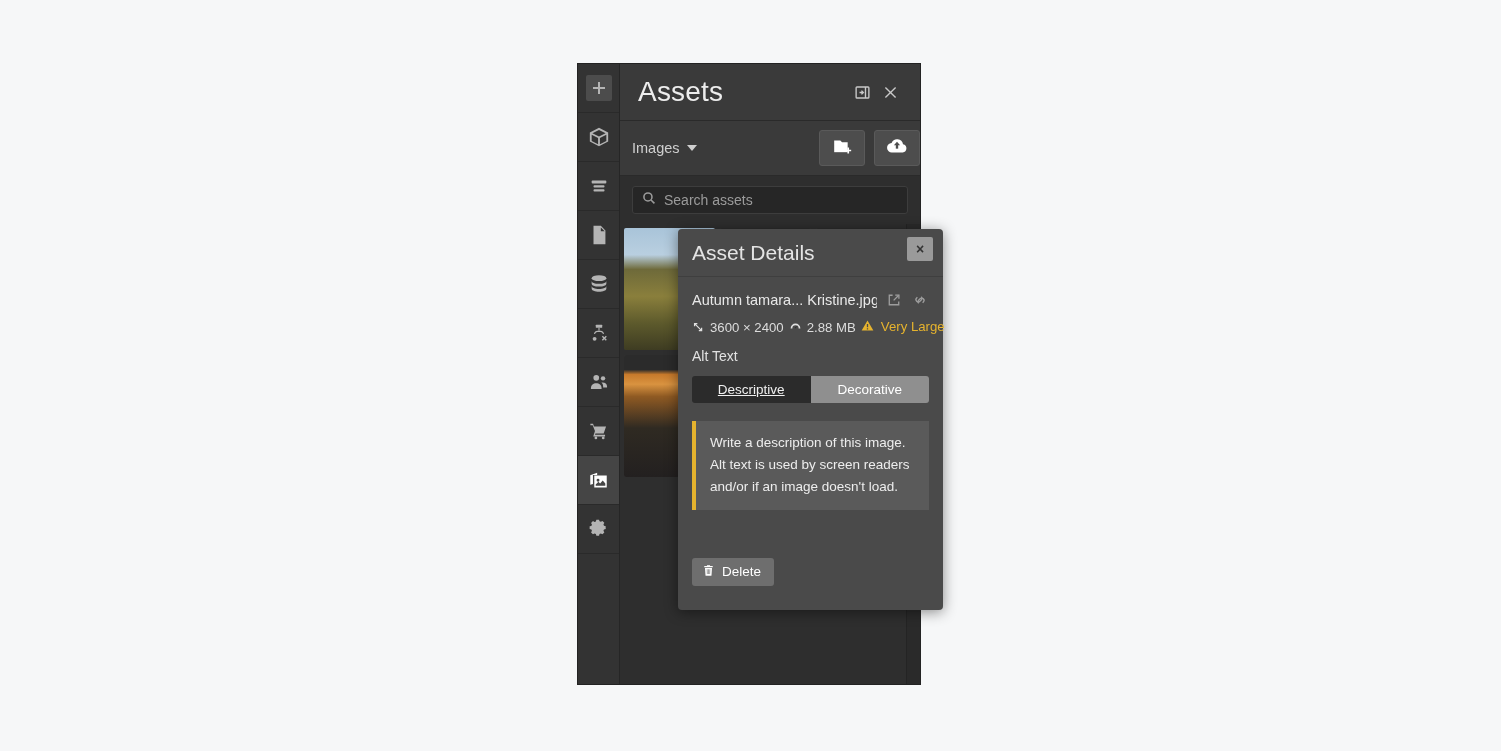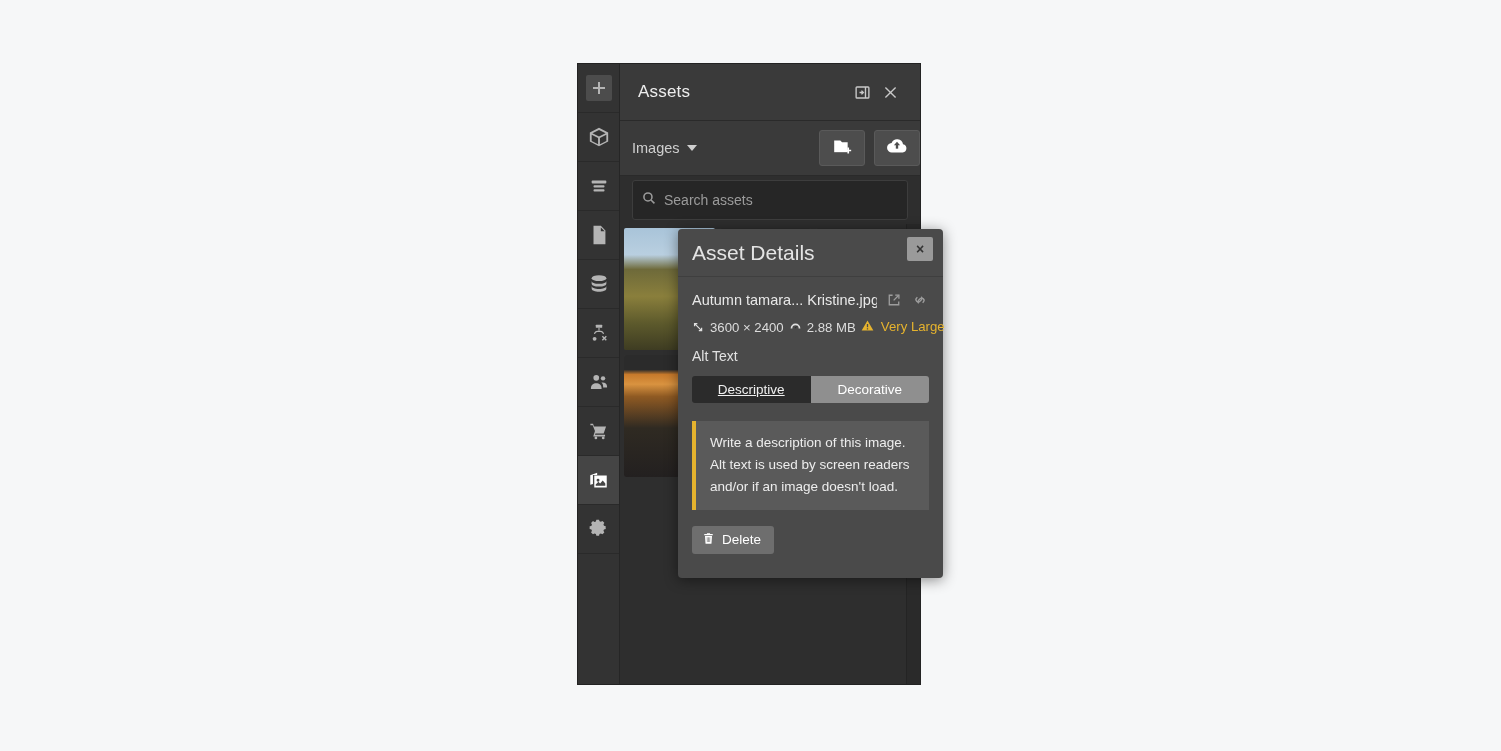--- a/index.html
+++ b/index.html
@@ -63,21 +63,21 @@
   #panel-header {
     height: 57px;
     flex: 0 0 57px;
     background: #3a3a3a;
     display: flex;
     align-items: center;
     padding: 0 16px 0 18px;
     border-bottom: 1px solid #2a2a2a;
   }
   #panel-title {
-    font-size: 17px;
+    font-size: 28px;
     color: #ededed;
     font-weight: 400;
     letter-spacing: .2px;
     flex: 1 1 auto;
   }
   .hdr-btn {
     width: 28px; height: 28px;
     display: flex; align-items: center; justify-content: center;
     cursor: pointer;
   }
@@ -115,21 +115,21 @@
 
   #search-row {
     height: 48px;
     flex: 0 0 48px;
     background: #2e2e2e;
     display: flex; align-items: center;
     padding: 0 12px;
   }
   #search-box {
     flex: 1 1 auto;
-    height: 40px;
+    height: 28px;
     background: #262626;
     border: 1px solid #3d3d3d;
     border-radius: 3px;
     display: flex; align-items: center;
     padding: 0 9px;
     gap: 8px;
   }
   #search-box svg { stroke: #9a9a9a; fill: none; stroke-width: 1.8; flex: 0 0 auto; }
   #search-input {
     background: transparent; border: none; outline: none;
@@ -306,20 +306,21 @@
   #delete-button {
     display: inline-flex; align-items: center; gap: 7px;
     background: #6e6e6e;
     border: none;
     border-radius: 3px;
     color: #ffffff;
     font-size: 13.5px;
     font-family: "Liberation Sans", sans-serif;
     padding: 6px 13px 6px 10px;
     cursor: pointer;
+    margin-top: 32px;
   }
   #delete-button svg { fill: #ffffff; }
 </style>
 </head>
 <body>
 
 <div id="app-shell">
 
   <div id="icon-rail">
 

